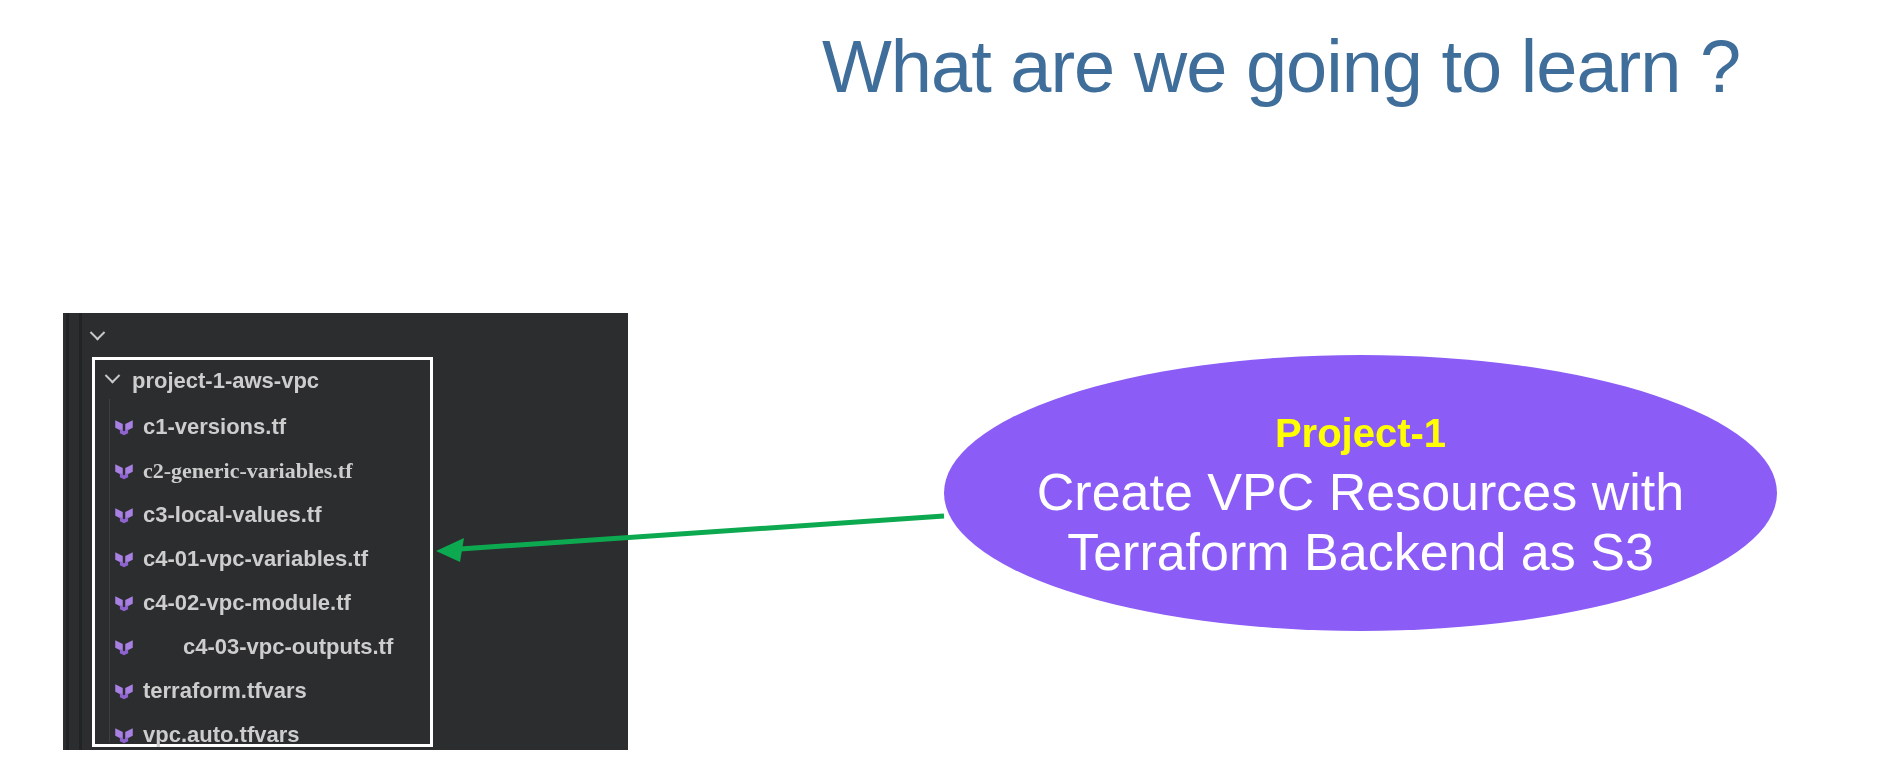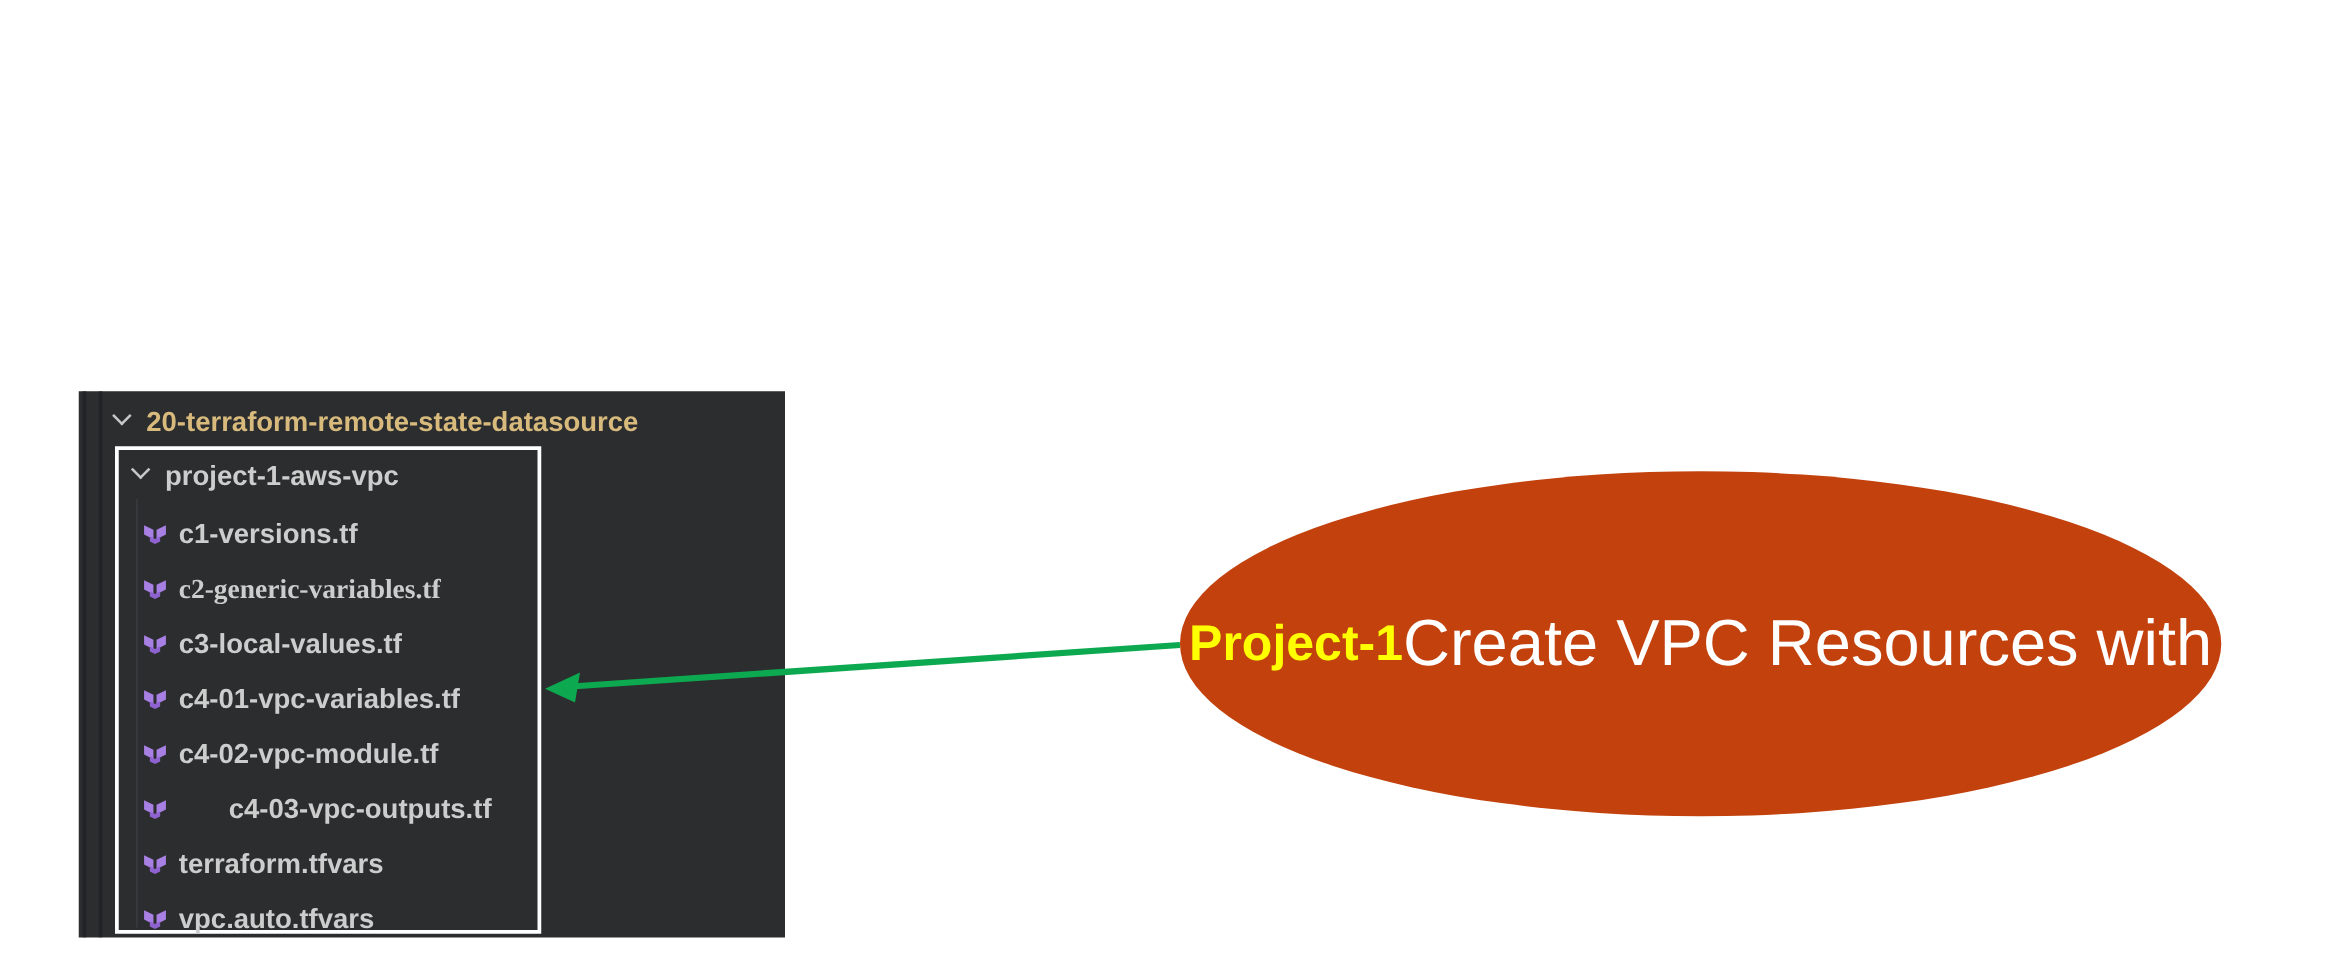--- a/index.html
+++ b/index.html
@@ -41,41 +41,41 @@
   .tf-icon { width:20px; height:20px; margin-right:9px; flex:none; display:inline-block; }
   .tf-icon svg { display:block; }
   .tf-icon polygon { fill:#A87FE3; }
   .tf-icon polygon.dark { fill:#8F63CF; }
 
   
   .arrow-svg { position:absolute; left:0; top:0; width:1880px; height:776px; pointer-events:none; }
 
   
   .callout {
-    position:absolute; left:944px; top:377px; width:833px; height:276px;
-    background:#c2410c; border-radius:50%;
-    display:flex; flex-direction:row; align-items:center; justify-content:center;
+    position:absolute; left:944px; top:355px; width:833px; height:276px;
+    background:#8b5cf6; border-radius:50%;
+    display:flex; flex-direction:column; align-items:center; justify-content:center;
     text-align:center;
   }
   .callout-heading { font-size:40px; line-height:58px; font-weight:700; color:#FFFF00; }
   .callout-line    { font-size:52px; line-height:60px; font-weight:400; color:#ffffff; }
 </style>
 </head>
 <body>
 
 <div class="slide">
 
+  <h1 class="title">What are we going to learn ?</h1>
 
   <div class="vscode-panel">
     <div class="edge-line l1"></div>
     <div class="edge-line l2"></div>
 
     <div class="tree-row root-row">
       <span class="chevron"></span>
-      <span class="label folder-label">20-terraform-remote-state-datasource</span>
     </div>
 
     <div class="highlight-box"></div>
     <div class="indent-guide"></div>
 
     <div class="tree-row project-row">
       <span class="chevron"></span>
       <span class="label">project-1-aws-vpc</span>
     </div>
 
@@ -164,15 +164,16 @@
   </div>
 
   <svg class="arrow-svg" viewBox="0 0 1880 776">
     <line x1="944" y1="516" x2="460" y2="549" stroke="#0DA950" stroke-width="5"></line>
     <polygon points="436,551 464,538 460,562" fill="#0DA950"></polygon>
   </svg>
 
   <div class="callout">
     <div class="callout-heading">Project-1</div>
     <div class="callout-line">Create VPC Resources with</div>
+    <div class="callout-line">Terraform Backend as S3</div>
   </div>
 
 </div>
 
 </body></html>

